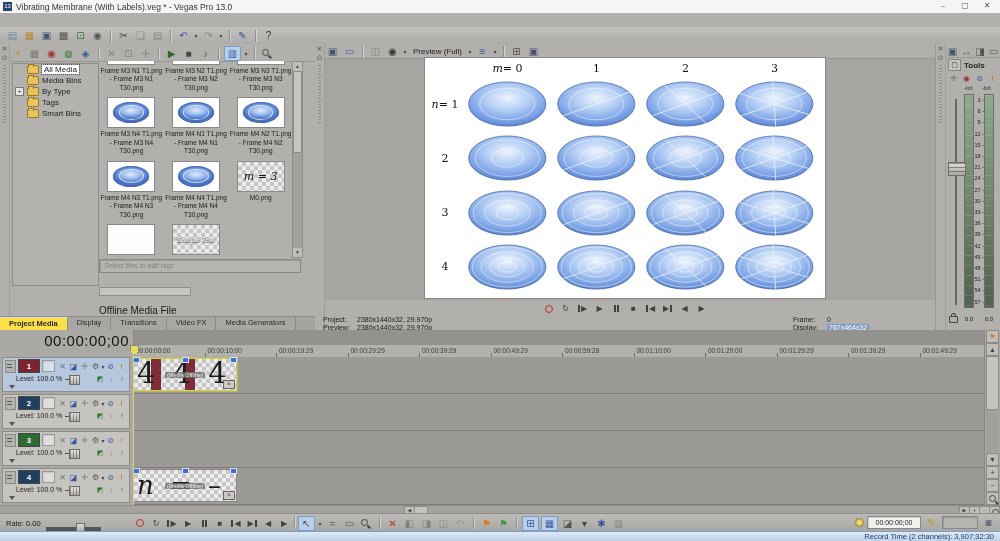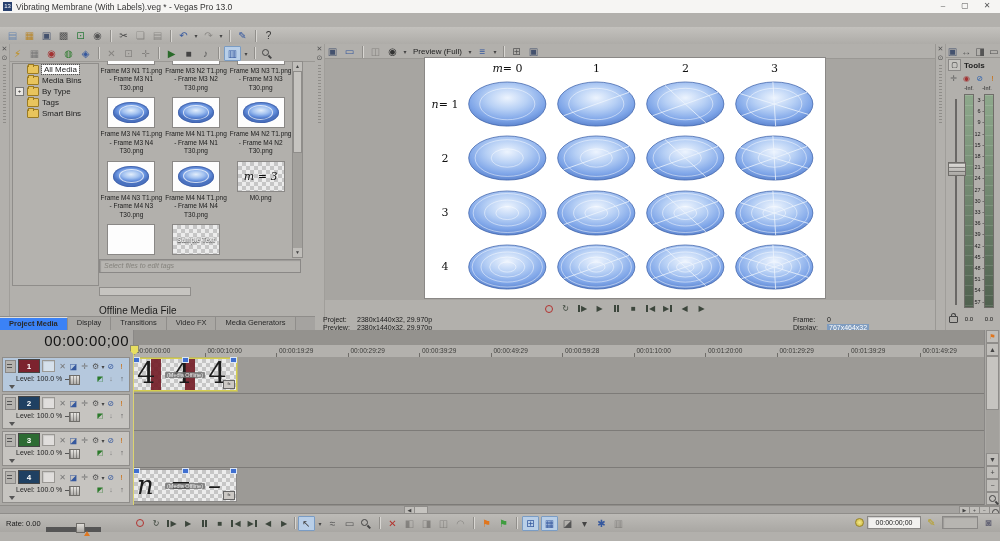--- a/index.html
+++ b/index.html
@@ -51,21 +51,21 @@
   .mp-vscroll{position:absolute;right:12px;top:17px;width:9px;bottom:72px;background:#a3a19d;border:1px solid #8f8d8a;}
   .mp-vscroll .vthumb{position:absolute;left:0;right:0;top:9px;height:80px;background:#c6c4c0;border:1px solid #8f8d8a;}
   .sbarrow{position:absolute;left:0;right:0;height:9px;background:#c0beba;font-size:5px;text-align:center;line-height:9px;color:#444;}
   .mp-hscroll{position:absolute;left:99px;top:243px;width:90px;height:7px;background:#c6c4c0;border:1px solid #8f8d8a;}
   .mp-tags{position:absolute;left:99px;right:14px;bottom:57px;height:12px;background:#b7b5b1;border:1px solid #8a8886;box-shadow:inset 1px 1px 1px rgba(0,0,0,.15);font-size:7px;font-style:italic;color:#85837d;line-height:12px;padding-left:4px;}
   .mp-keys{position:absolute;left:97px;right:4px;bottom:24px;height:31px;background:#bab8b4;border-top:1px solid #d0cec9;font-size:7.5px;color:#2a2a2a;padding:2px 6px 0 8px;box-sizing:border-box;}
   .keyrow{display:grid;grid-template-columns:1fr 1fr auto;height:9px;line-height:9px;}
   .mp-offline{position:absolute;left:99px;bottom:14px;font-size:10px;color:#1a1a1a;}
   .mp-tabs{position:absolute;left:0;right:0;bottom:0;height:13px;background:#a5a3a0;display:flex;border-top:1px solid #8f8d8a;font-size:7.5px;}
   .tab{padding:0 9px;line-height:12px;color:#2a2a2a;border-right:1px solid #8f8d8a;background:#a9a7a3;}
-  .tab.active{background:#3b82f6;font-weight:bold;border-top:1px solid #e0dedb;}
+  .tab.active{background:#fde047;font-weight:bold;border-top:1px solid #e0dedb;}
   
   #previewPanel{left:315px;width:620px;}
   .pv-tb{position:absolute;left:10px;top:1px;right:0;height:13px;display:flex;align-items:center;gap:2px;border-bottom:1px solid #9a9894;}
   .pv-canvas{position:absolute;left:10px;top:15px;right:0;height:241px;background:#a7a5a1;}
   .pv-image{position:absolute;left:100px;top:-1px;width:400px;height:240px;background:#fff;box-shadow:0 0 0 1px #8a8886;display:grid;grid-template-columns:36px repeat(4,1fr);grid-template-rows:17px repeat(4,1fr);padding:2px 6px 4px 2px;box-sizing:border-box;}
   .fig-col,.fig-row{font-family:"DejaVu Serif",serif;font-size:11px;color:#111;display:flex;align-items:center;justify-content:center;}
   .fig-cell{display:flex;align-items:center;justify-content:center;}
   .fig-cell svg{width:95%;height:96%;}
   .pv-transport{position:absolute;left:0;right:0;top:258px;height:13px;display:flex;justify-content:center;gap:3px;align-items:center;}
   .t-ib{display:inline-flex;align-items:center;justify-content:center;gap:1px;width:14px;height:11px;font-size:8px;color:#3c463c;}
@@ -949,14 +949,17 @@
       </div>
     <div class="bb-right">
       <span class="bulb"></span>
       <span class="timebox">00:00:00;00</span>
       <span class="ib" style="color:#b8a020">✎</span>
       <span class="graybox"></span>
       <span class="ib" style="color:#667">◙</span>
     </div>
   </div>
 
+  <div class="statusbar">
+    <span>Record Time (2 channels): 3,907:32:30</span>
+  </div>
 
 </div>
 
 </body></html>

